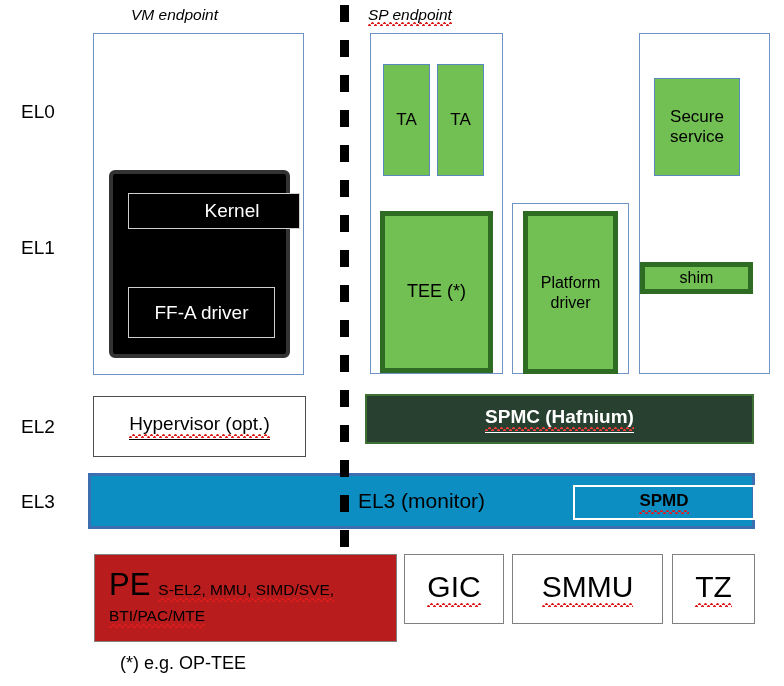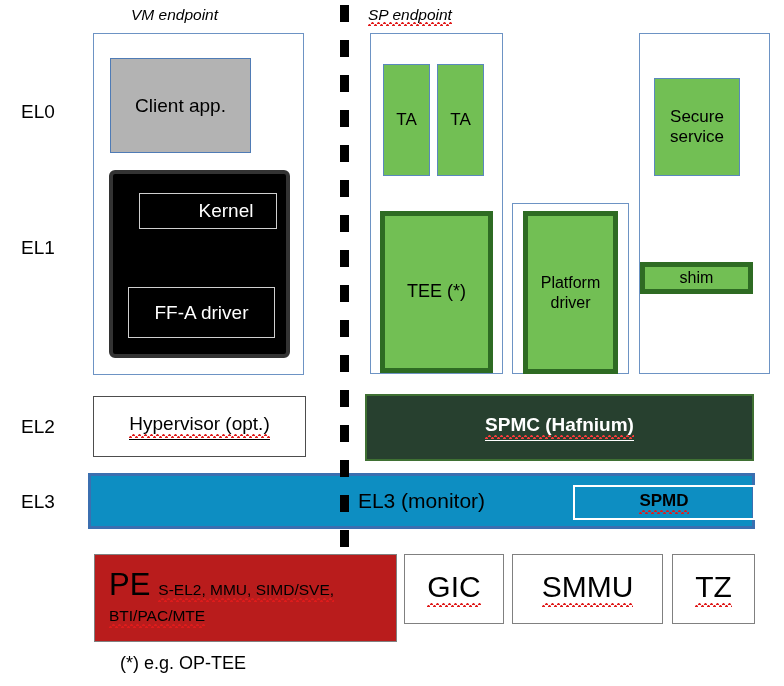--- a/index.html
+++ b/index.html
@@ -172,26 +172,23 @@
     <span class="squig">SP endpoint</span>
   </div>
 
   <div class="abs el-label" style="left:21px; top:101px;">EL0</div>
   <div class="abs el-label" style="left:21px; top:237px;">EL1</div>
   <div class="abs el-label" style="left:21px; top:416px;">EL2</div>
   <div class="abs el-label" style="left:21px; top:491px;">EL3</div>
 
   <div class="abs endpoint-box" style="left:93px; top:33px; width:211px; height:342px;"></div>
 
-  <div class="abs gray-box" style="left:110px; top:58px; width:141px; height:95px;">
-    <span>Client app.</span>
-  </div>
 
   <div class="abs black-stack" style="left:109px; top:170px; width:181px; height:188px;">
-    <div class="abs black-item" style="left:26px; top:19px; width:138px; height:36px;padding-left:36px;">
+    <div class="abs black-item" style="left:15px; top:19px; width:172px; height:36px;padding-left:36px;">
       <span>Kernel</span>
     </div>
     <div class="abs black-item" style="left:15px; top:113px; width:147px; height:51px;">
       <span>FF-A driver</span>
     </div>
   </div>
 
   <div class="abs endpoint-box" style="left:370px; top:33px; width:133px; height:341px;"></div>
   <div class="abs green-thin" style="left:383px; top:64px; width:47px; height:112px;">
     <span>TA</span>
@@ -219,21 +216,21 @@
     </span>
   </div>
   <div class="abs green-thick" style="left:640px; top:262px; width:113px; height:32px;">
     <span>shim</span>
   </div>
 
   <div class="abs plain-box dark-border" style="left:93px; top:396px; width:213px; height:61px;">
     <span class="squig uline">Hypervisor (opt.)</span>
   </div>
 
-  <div class="abs spmc-box" style="left:365px; top:394px; width:389px; height:67px;">
+  <div class="abs spmc-box" style="left:365px; top:394px; width:389px; height:50px;">
     <span class="squig-light uline-light">SPMC (Hafnium)</span>
   </div>
 
   <div class="abs el3-bar" style="left:88px; top:473px; width:667px; height:56px;">
     <span>EL3 (monitor)</span>
   </div>
   <div class="abs spmd-box" style="left:573px; top:485px; width:182px; height:35px;">
     <span class="squig">SPMD</span>
   </div>
 

